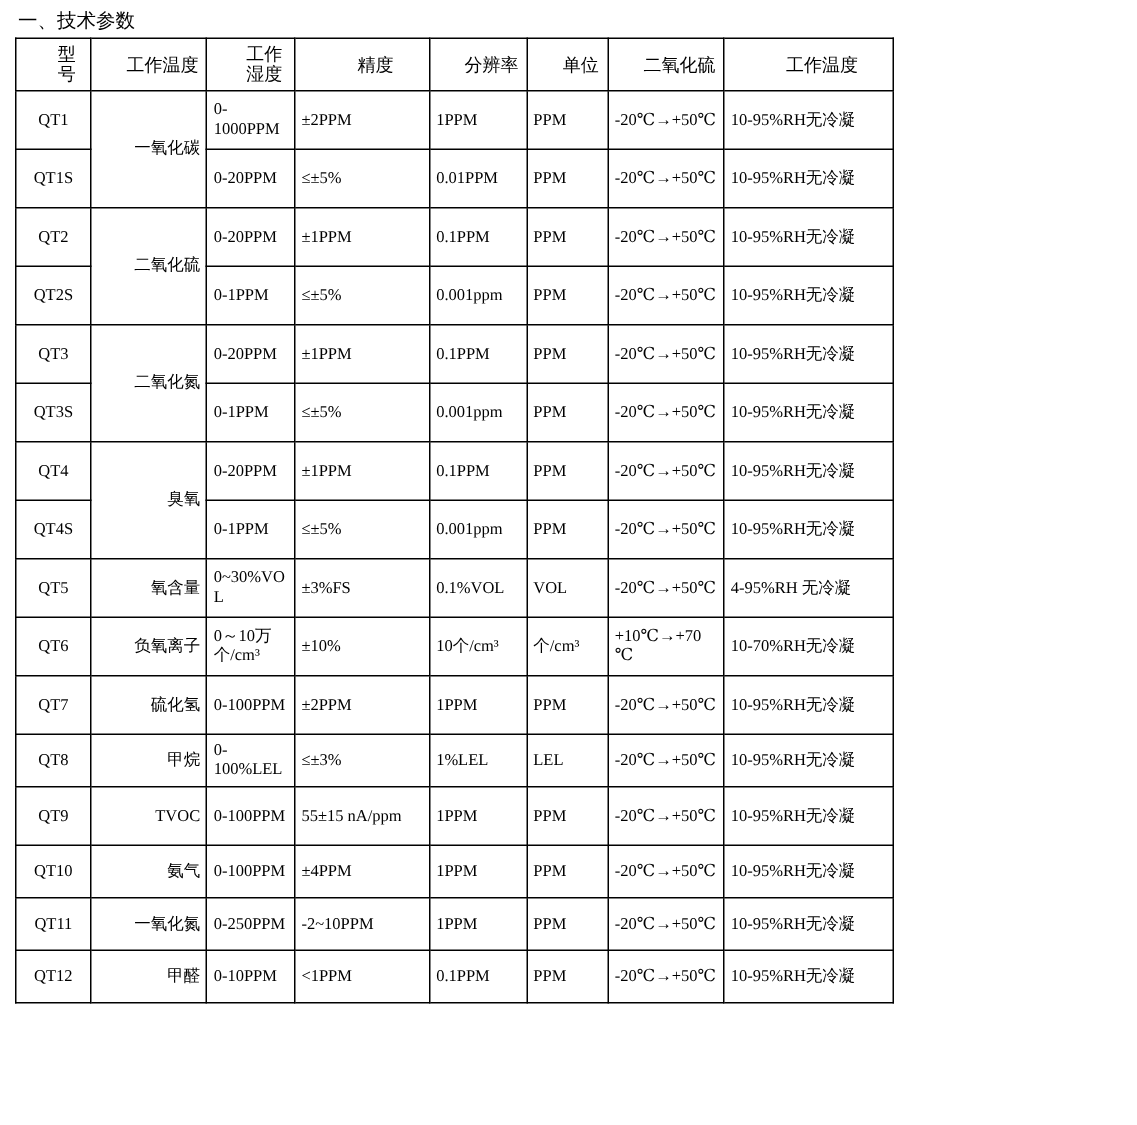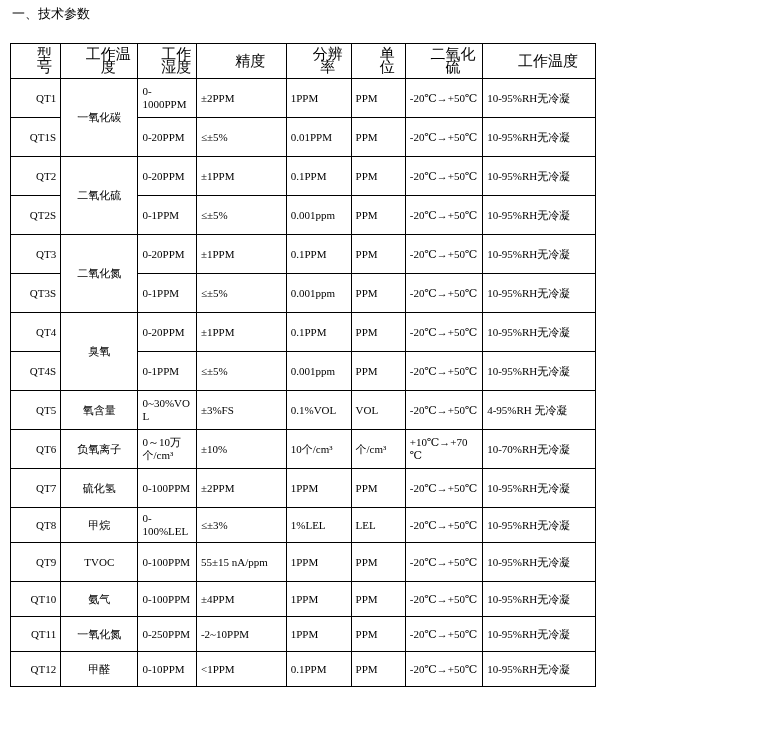--- a/index.html
+++ b/index.html
@@ -17,21 +17,21 @@
   .page {
     position: relative;
     width: 758px;
     height: 750px;
     box-sizing: border-box;
     padding: 6px 10px 0 10px;
   }
   .section-title {
     font-size: 13px;
     line-height: 16px;
-    margin: 0 0 21px 2px;
+    margin: 0 0 3px 2px;
     font-family: "Liberation Serif", "DejaVu Serif", serif;
     letter-spacing: 0px;
   }
   table.spec {
     border-collapse: collapse;
     width: 586px;
     table-layout: fixed;
     font-size: 11px;
   }
   table.spec th, table.spec td {
@@ -40,34 +40,34 @@
     padding: 2px 4px;
     font-weight: normal;
     font-family: "Liberation Serif", "DejaVu Serif", serif;
     line-height: 13px;
     word-wrap: break-word;
     overflow-wrap: break-word;
   }
   table.spec thead th {
     text-align: center;
     height: 30px;
-    font-size: 15px;
+    font-size: 12px;
     padding-left: 22px;
   }
   .c-model   { width: 48px;  text-align: left; }
   .c-param   { width: 74px;  text-align: center; }
   .c-range   { width: 56px;  text-align: left; }
   .c-acc     { width: 86px;  text-align: left; }
   .c-res     { width: 62px;  text-align: left; }
   .c-unit    { width: 52px;  text-align: left; }
   .c-temp    { width: 74px;  text-align: left; }
   .c-hum     { width: 108px; text-align: left; }
 
-  td.model { text-align: right; }
-  td.param { text-align: center; }
+  td.model { text-align: center; }
+  td.param { text-align: right; }
   td.cell  { text-align: left; }
 
   .row-tall td { height: 34px; }
   .row-std td  { height: 30px; }
 </style>
 </head>
 <body>
 
 <div class="page">
 

